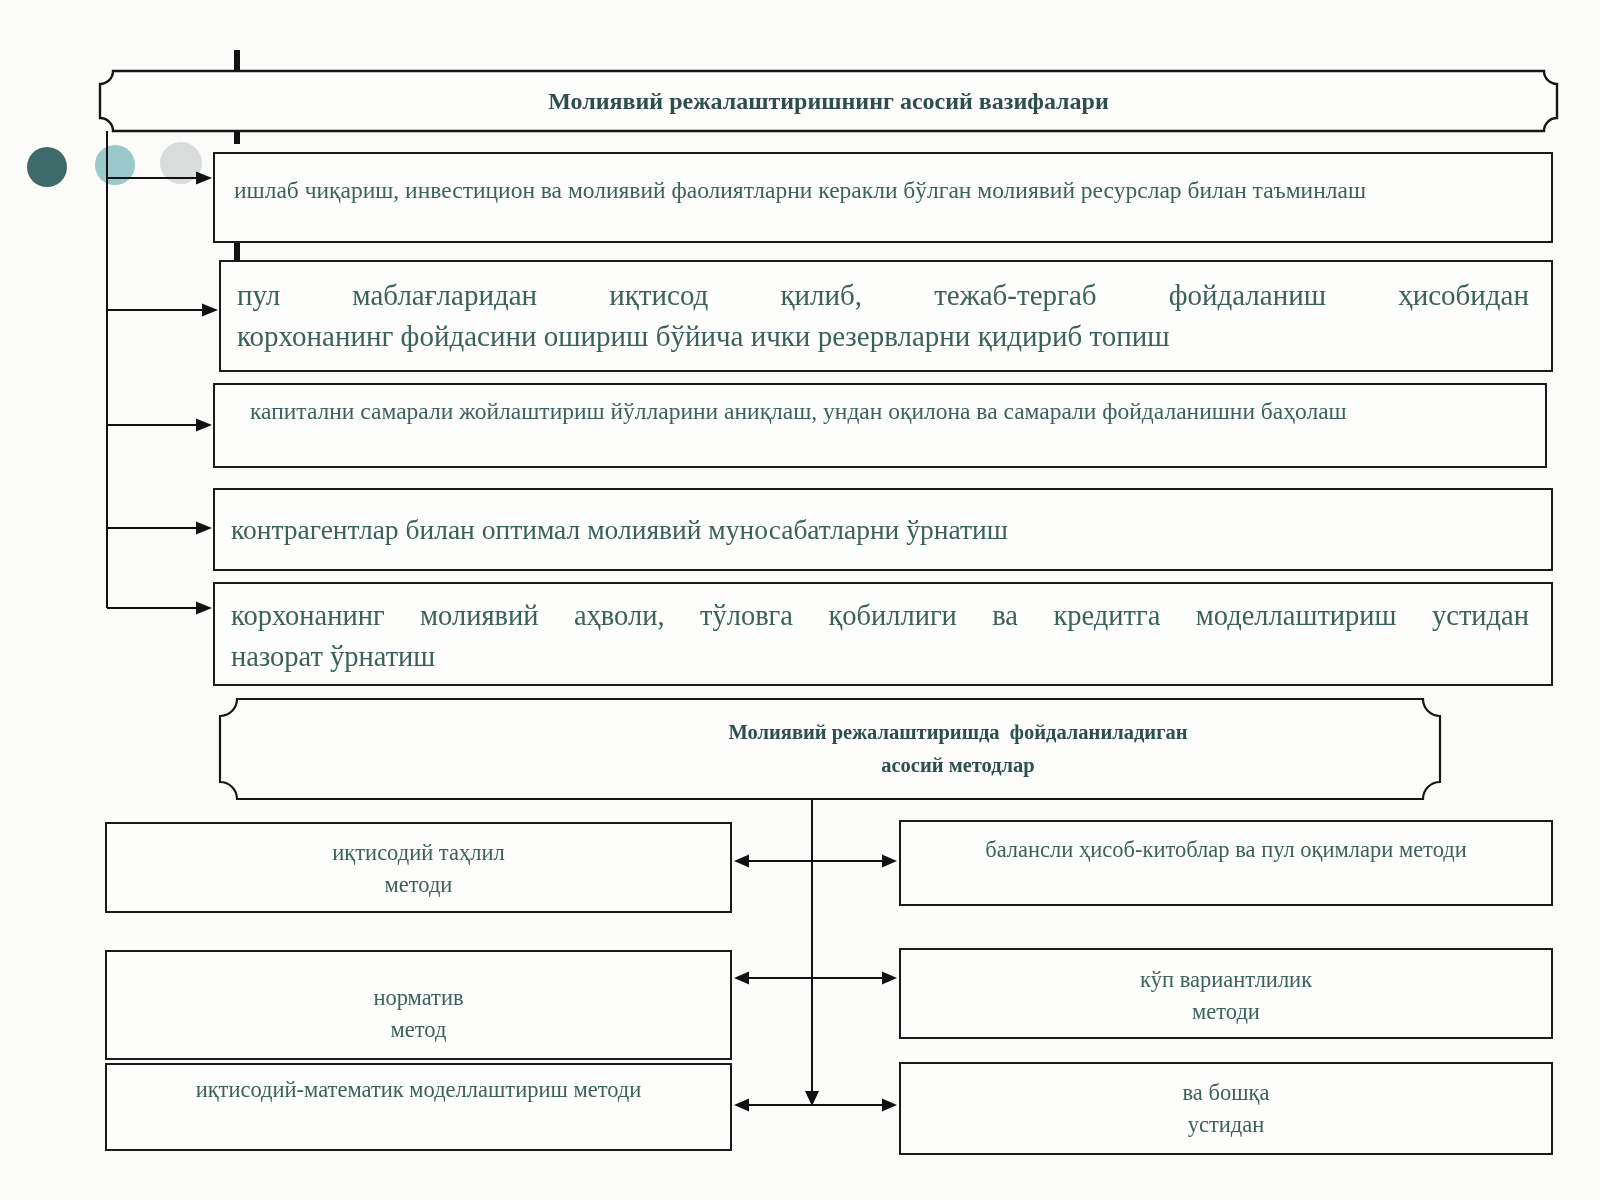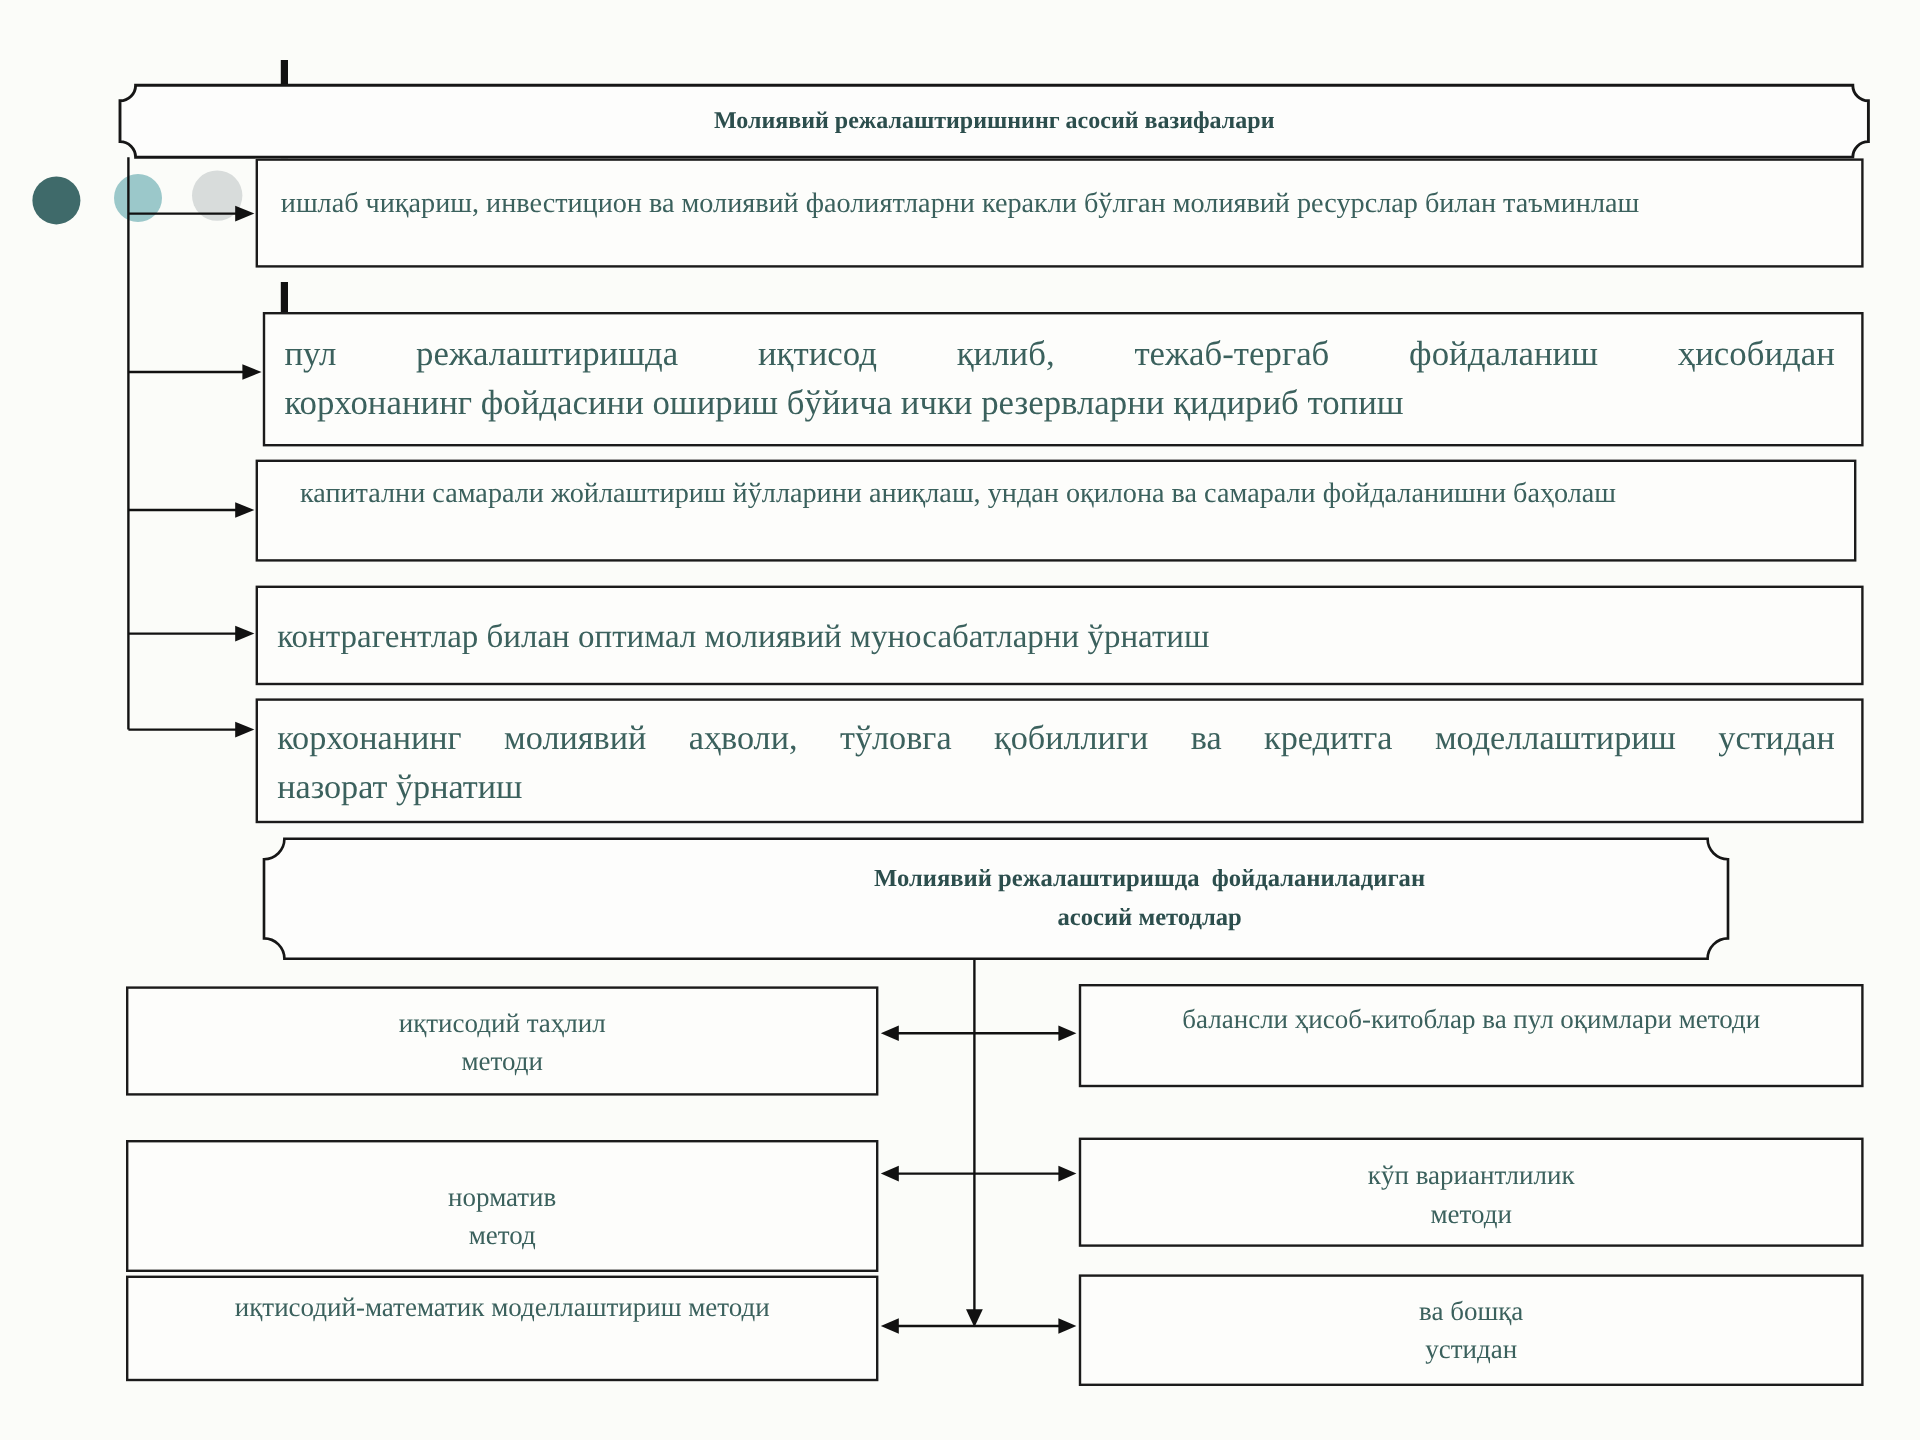--- a/index.html
+++ b/index.html
@@ -16,28 +16,28 @@
   
   .overlay{position:absolute;left:0;top:0;z-index:2;pointer-events:none;overflow:visible;}
   
   .banner{position:absolute;z-index:3;}
   .banner svg{position:absolute;left:0;top:0;overflow:visible;}
   .banner .banner-text{
     position:absolute;left:0;top:0;right:0;bottom:0;
     display:flex;flex-direction:column;align-items:center;justify-content:center;
     font-weight:bold;color:#2c4e4d;text-align:center;white-space:pre-wrap;
   }
-  .b1{left:100px;top:71px;width:1457px;height:60px;font-size:20px;}
+  .b1{left:100px;top:71px;width:1457px;height:60px;font-size:24px;}
   .b2{left:220px;top:699px;width:1476px;height:100px;font-size:20.5px;line-height:1.62;}
   
   .task-box{
     position:absolute;left:213px;width:1340px;box-sizing:border-box;
     border:2px solid #1b1b1b;background:#fdfdfb;color:#3b615d;z-index:3;
   }
-  .t1{top:132px;height:91px;font-size:23.5px;padding:23px 34px 0 19px;}
+  .t1{top:152px;height:91px;font-size:23.5px;padding:23px 34px 0 19px;}
   .t2{top:260px;height:112px;font-size:29px;line-height:1.41;padding:13px 22px 0 16px;left:219px;width:1334px;}
   .t3{top:383px;height:85px;font-size:23.5px;padding:13px 34px 0 35px;width:1334px;}
   .t4{top:488px;height:83px;font-size:27.5px;display:flex;align-items:center;padding:0 12px 0 16px;}
   .t5{top:582px;height:104px;font-size:28.5px;line-height:1.45;padding:11px 22px 0 16px;}
   .jl{text-align:justify;text-align-last:justify;}
   
   .m-box{
     position:absolute;box-sizing:border-box;border:2px solid #1b1b1b;background:#fdfdfb;
     color:#3b615d;text-align:center;font-size:22.5px;line-height:1.42;z-index:3;
   }
@@ -115,21 +115,21 @@
       <path d="M 13,0 L 1444,0 A 13 13 0 0 0 1457 13 L 1457 47 A 13 13 0 0 0 1444 60 L 13 60 A 13 13 0 0 0 0 47 L 0 13 A 13 13 0 0 0 13 0 Z" fill="#fdfdfc" stroke="#161616" stroke-width="2.4"></path>
     </svg>
     <div class="banner-text">Молиявий режалаштиришнинг асосий вазифалари</div>
   </div>
 
   <div class="task-box t1">
     <div>ишлаб чиқариш, инвестицион ва молиявий фаолиятларни керакли бўлган молиявий ресурслар билан таъминлаш</div>
   </div>
 
   <div class="task-box t2">
-    <div class="jl">пул режалаштиришда иқтисод қилиб, тежаб-тергаб фойдаланиш ҳисобидан</div>
+    <div class="jl">пул маблағларидан иқтисод қилиб, тежаб-тергаб фойдаланиш ҳисобидан</div>
     <div>корхонанинг фойдасини ошириш бўйича ички резервларни қидириб топиш</div>
   </div>
 
   <div class="task-box t3">
     <div>капитални самарали жойлаштириш йўлларини аниқлаш, ундан оқилона ва самарали фойдаланишни баҳолаш</div>
   </div>
 
   <div class="task-box t4">
     <div>контрагентлар билан оптимал молиявий муносабатларни ўрнатиш</div>
   </div>

